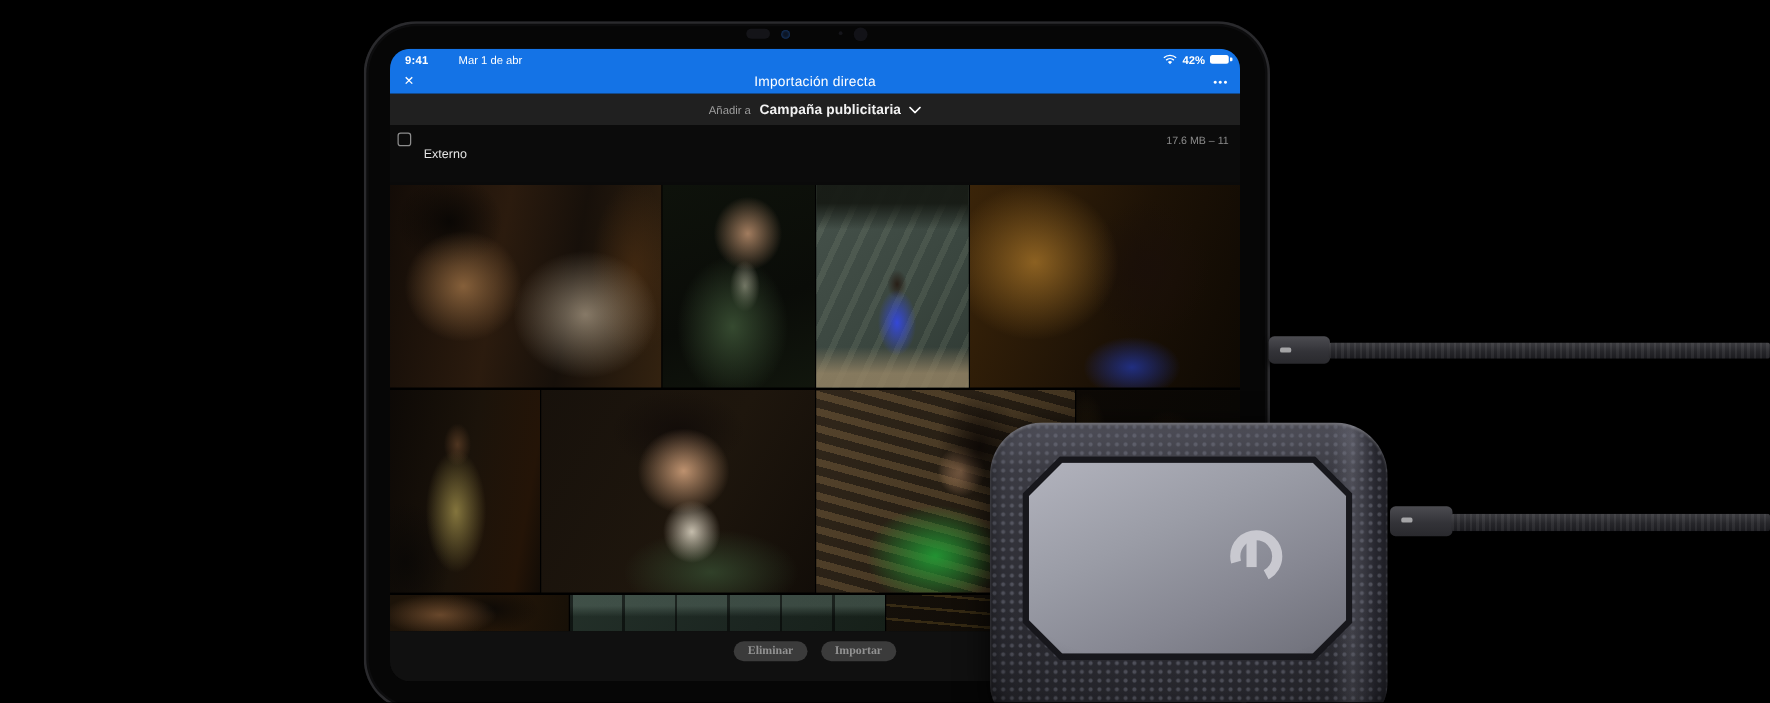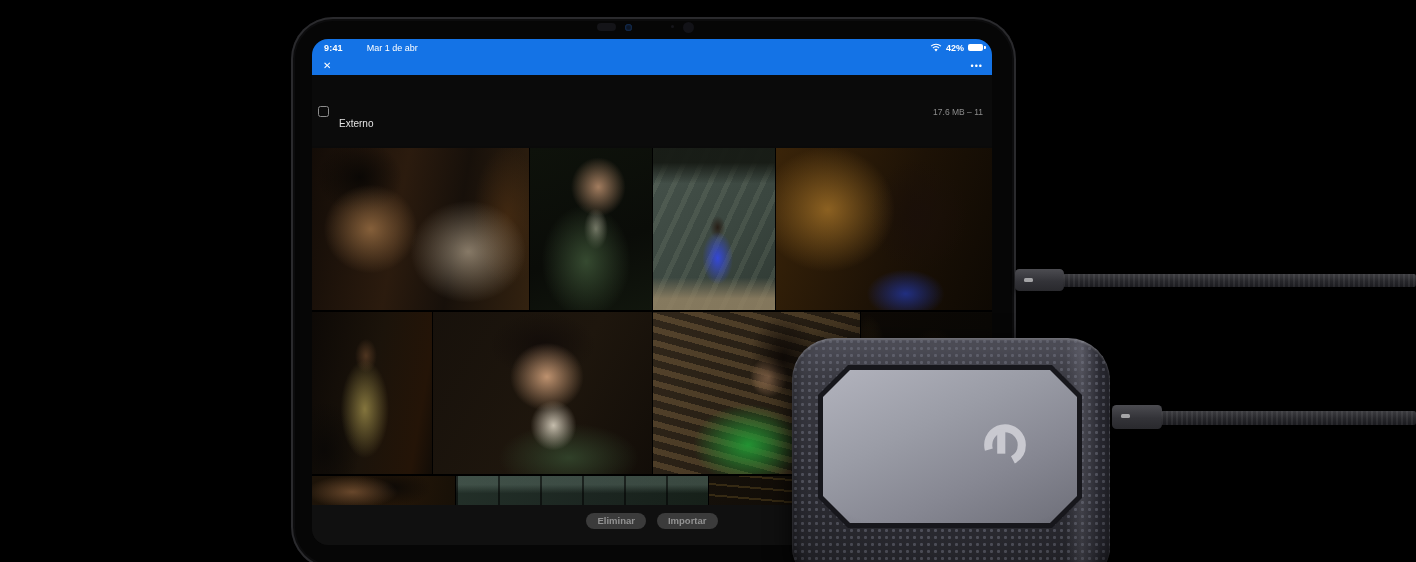--- a/index.html
+++ b/index.html
@@ -129,21 +129,21 @@
     repeating-linear-gradient(5deg, rgba(0,0,0,0) 0 9px, rgba(188,148,60,.20) 9px 11px),
     linear-gradient(110deg,#15100a,#0e0a05 60%,#191006);}
 
   
   .actionbar {
     position:absolute; left:0; top:466px; width:680px; height:40px;
     background:#101010; display:flex; justify-content:center; gap:11px; padding-top:8px;
   }
   .pill-btn {
     height:16px; border:none; border-radius:8px; padding:0 11px;
-    background:#3b3b3b; color:#929292; font-family:Liberation Sans, sans-serif; font-size:9.5px; font-weight:700; line-height:16px;
+    background:#3b3b3b; color:#929292; font-family:Liberation Serif, serif; font-size:9.5px; font-weight:700; line-height:16px;
   }
 
   
   .ssd {
     position:absolute; left:792px; top:338px; width:318px; height:240px; z-index:3;
     border-radius:42px 42px 30px 30px;
     background-image:
       radial-gradient(circle at 3.5px 3.5px, rgba(116,118,132,.5) 1.2px, rgba(0,0,0,0) 2px),
       linear-gradient(to right, rgba(0,0,0,0) 86%, rgba(150,150,165,.22) 91%, rgba(40,40,48,.9) 97%),
       linear-gradient(180deg,#50505a 0%, #3b3b43 16%, #2d2d34 55%, #26262c 100%);
@@ -203,23 +203,33 @@
             <path d="M2.9 5.1 A4.6 4.6 0 0 1 9.1 5.1" stroke="#fff" stroke-width="1.1" fill="none"></path>
             <path d="M6 8.4 L7.7 6.5 A2.7 2.7 0 0 0 4.3 6.5 Z" fill="#fff"></path>
           </svg>
           <span class="sb-batt-pct">42%</span>
           <span class="battery"></span>
         </span>
       </div>
 
       <div class="titlebar" style="background:#1473e6;">
         <span class="tb-close">✕</span>
+        <span class="tb-title">Importación directa</span>
         <span class="tb-menu">•••</span>
       </div>
 
+      <div class="addbar">
+        <span class="ab-label">Añadir a</span>
+        <button class="ab-album">
+          <span>Campaña publicitaria</span>
+          <svg width="10" height="6" viewBox="0 0 10 6">
+            <path d="M1 1 L5 5 L9 1" stroke="#fff" stroke-width="1.4" fill="none" stroke-linecap="round"></path>
+          </svg>
+        </button>
+      </div>
 
       <div class="sources">
         <div class="src-row">
           <span class="checkbox"></span>
           <span class="src-label">Externo</span>
           <span class="src-meta">17.6 MB – 11</span>
         </div>
       </div>
 
       <div class="grid">

